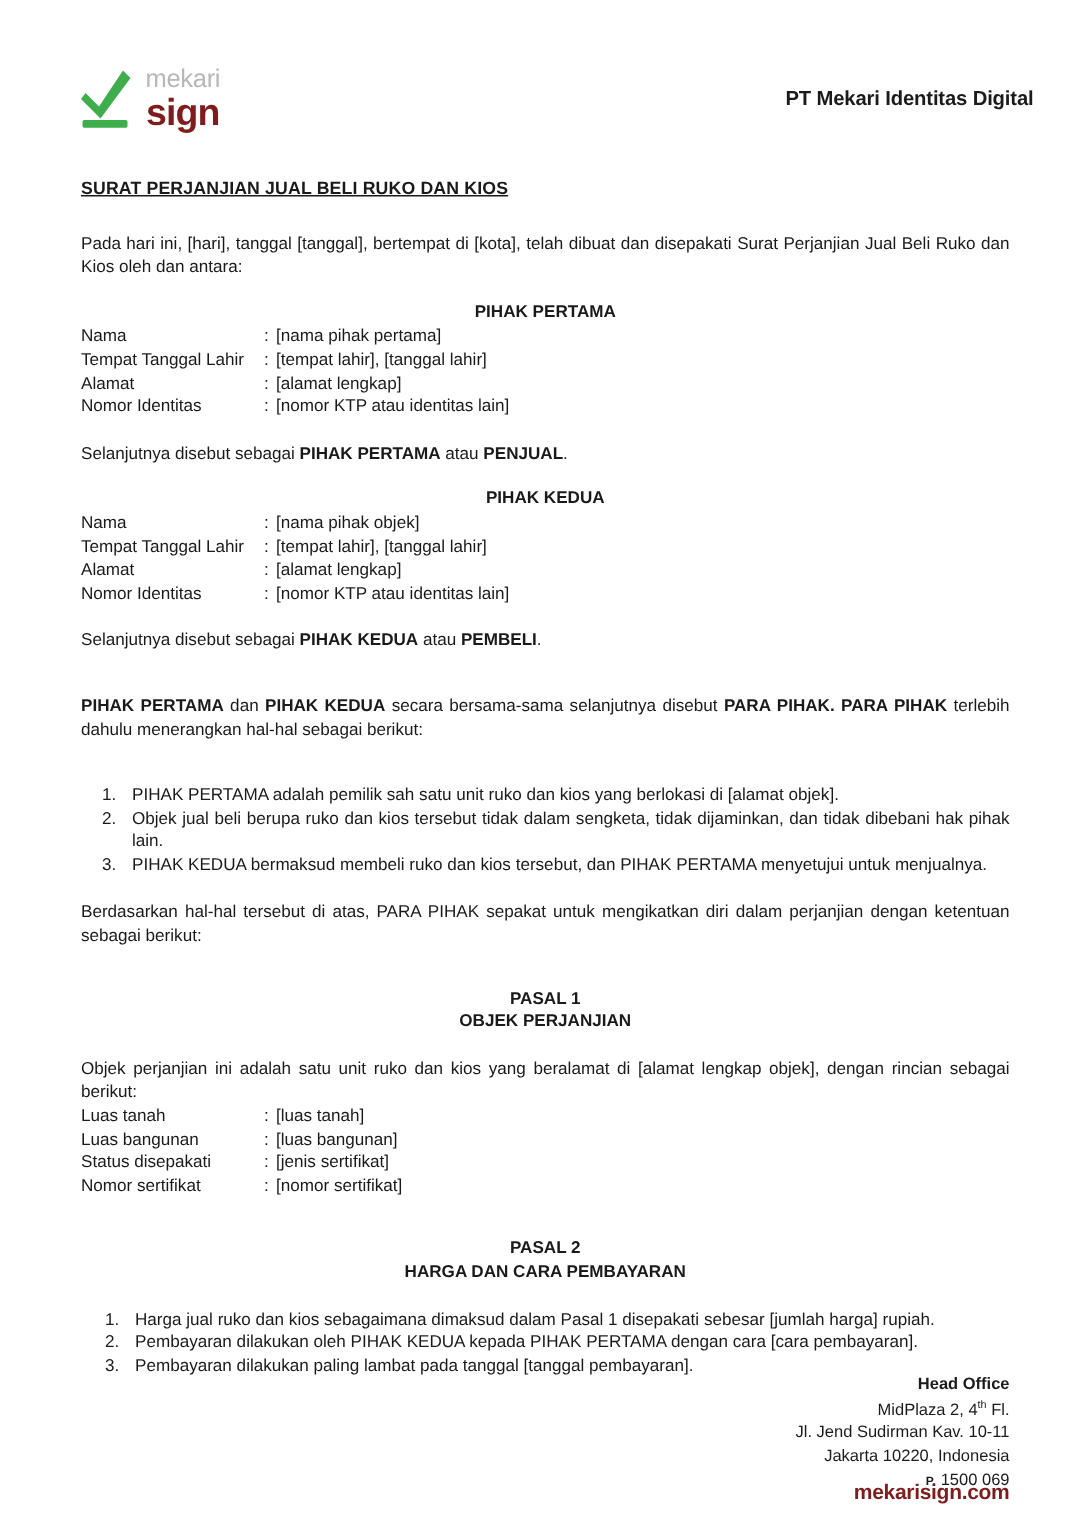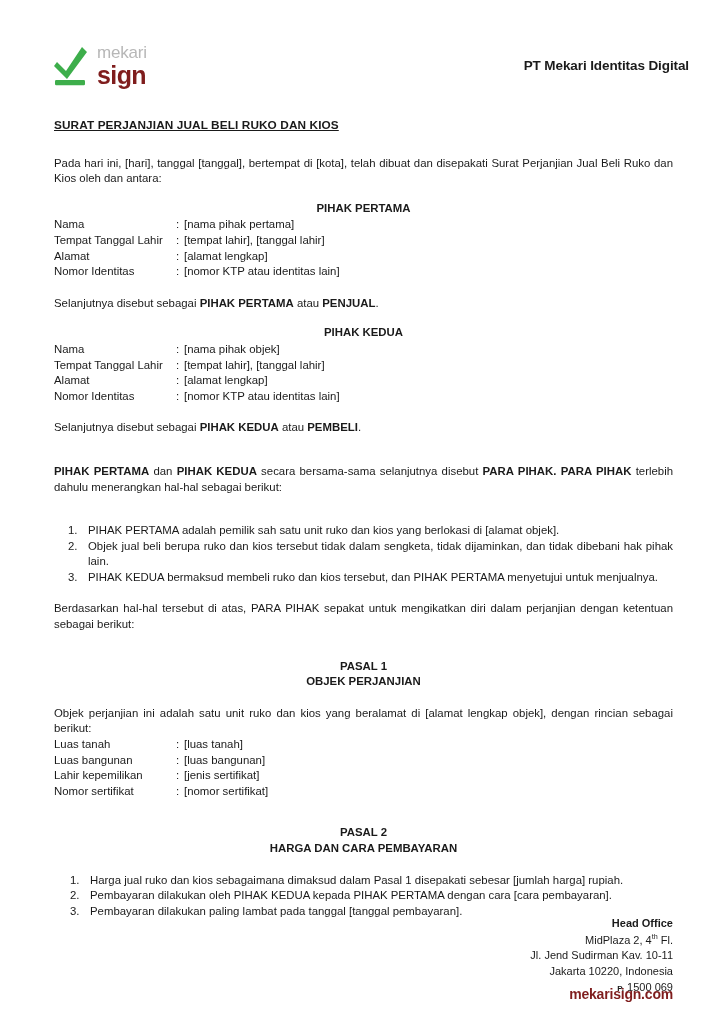--- a/index.html
+++ b/index.html
@@ -34,20 +34,21 @@
     align-items: center;
     justify-content: space-between;
     padding: 0 36px 0 54px;
     box-sizing: border-box;
   }
 
   .brand-logo {
     display: flex;
     align-items: center;
     gap: 9px;
+    text-align: center;
   }
   .check-mark {
     width: 34px;
     height: 42px;
     position: relative;
     flex: 0 0 auto;
   }
   .check-mark svg { display: block; }
 
   .brand-words {
@@ -330,21 +331,21 @@
           <td class="label">Luas tanah</td>
           <td class="colon">:</td>
           <td class="value">[luas tanah]</td>
         </tr>
         <tr>
           <td class="label">Luas bangunan</td>
           <td class="colon">:</td>
           <td class="value">[luas bangunan]</td>
         </tr>
         <tr>
-          <td class="label">Lahir kepemilikan</td>
+          <td class="label">Status disepakati</td>
           <td class="colon">:</td>
           <td class="value">[jenis sertifikat]</td>
         </tr>
         <tr>
           <td class="label">Nomor sertifikat</td>
           <td class="colon">:</td>
           <td class="value">[nomor sertifikat]</td>
         </tr>
       </tbody>
     </table>

